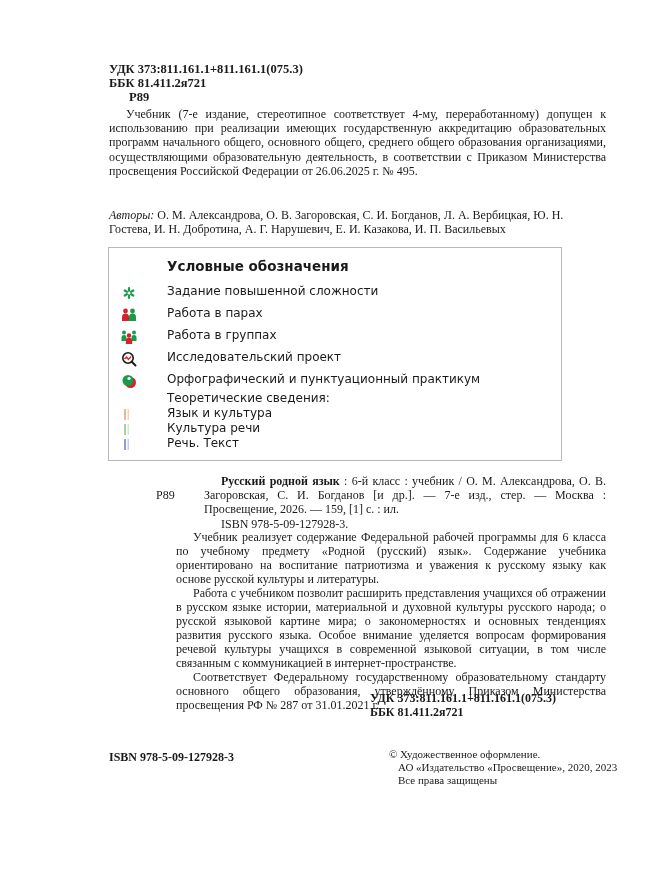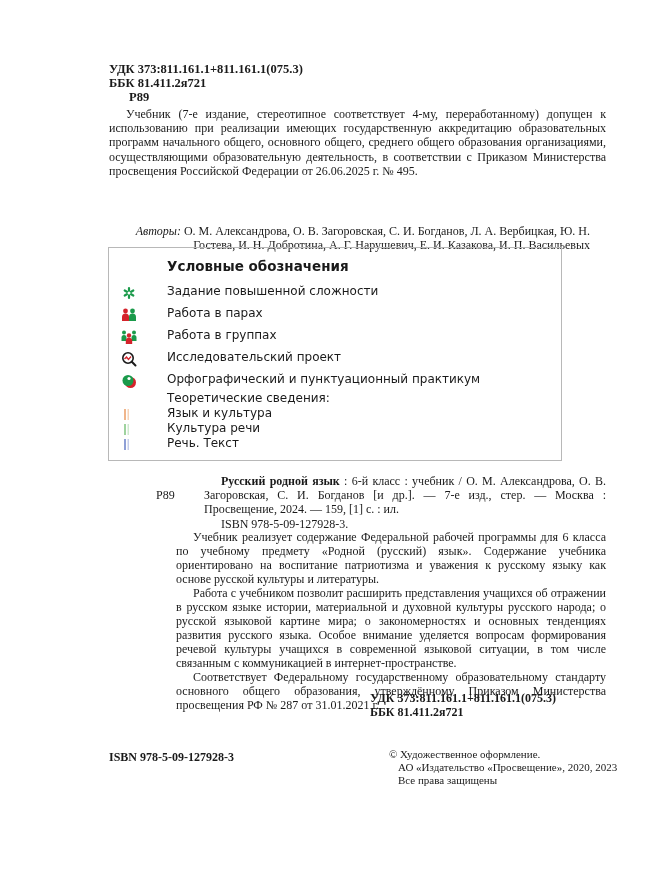--- a/index.html
+++ b/index.html
@@ -9,21 +9,21 @@
   .abs { position: absolute; }
 
   .udk-top { left: 109px; top: 62px; font-size: 12.5px; line-height: 14px; font-weight: bold; }
   .udk-top div { white-space: nowrap; }
   .udk-top .p89 { padding-left: 20px; }
 
   .approval { left: 109px; top: 107px; width: 497px; font-size: 12px; line-height: 14.2px; text-align: justify; }
   .approval p { margin: 0; text-indent: 17px; }
 
   .authors2 { left: 109px; top: 208px; width: 497px; font-size: 12px; line-height: 14.2px; text-align: justify; }
-  .authors2 p { margin: 16px; text-align: right; }
+  .authors2 p { margin: 0; text-align: left; }
   .authors2 i { font-style: italic; }
 
   .legend-box { left: 108px; top: 247px; width: 454px; height: 214px; border: 1.5px solid #b8b8b8; box-sizing: border-box; }
   .legend-title { position: absolute; left: 58px; top: 10px; font-size: 13.5px; font-weight: bold; }
   .legend-row { position: absolute; left: 0; width: 100%; height: 20px; }
   .legend-row .ico { position: absolute; left: 12px; top: 2px; width: 16px; height: 16px; }
   .legend-row .lbl { position: absolute; left: 58px; top: 1px; font-size: 12px; white-space: nowrap; }
   .theory-head { position: absolute; left: 58px; top: 143px; font-size: 12px; }
 
   .bib { left: 109px; top: 474px; width: 497px; font-size: 12px; line-height: 14.2px; }
@@ -152,21 +152,21 @@
         <rect x="6.5" y="2" width="1.5" height="11" fill="#c5cdea"></rect>
       </svg>
     </span>
     <span class="lbl">Речь. Текст</span>
   </div>
 </div>
 
 <div class="abs bib">
   <div class="p89">Р89</div>
   <div class="entry">
-    <p class="first"><b>Русский родной язык</b><span> : 6-й класс : учебник / О. М. Александрова, О. В. Загоровская, С. И. Богданов [и др.]. — 7-е изд., стер. — Москва : Просвещение, 2024. — 159, [1] с. : ил.</span></p>
+    <p class="first"><b>Русский родной язык</b><span> : 6-й класс : учебник / О. М. Александрова, О. В. Загоровская, С. И. Богданов [и др.]. — 7-е изд., стер. — Москва : Просвещение, 2026. — 159, [1] с. : ил.</span></p>
   </div>
 </div>
 <div class="abs" style="left:221px; top:517px; font-size:12px;">ISBN 978-5-09-127928-3.</div>
 
 <div class="abs annot">
   <p>Учебник реализует содержание Федеральной рабочей программы для 6 класса по учебному предмету «Родной (русский) язык». Содержание учебника ориентировано на воспитание патриотизма и уважения к русскому языку как основе русской культуры и литературы.</p>
   <p>Работа с учебником позволит расширить представления учащихся об отражении в русском языке истории, материальной и духовной культуры русского народа; о русской языковой картине мира; о закономерностях и основных тенденциях развития русского языка. Особое внимание уделяется вопросам формирования речевой культуры учащихся в современной языковой ситуации, в том числе связанным с коммуникацией в интернет-пространстве.</p>
   <p>Соответствует Федеральному государственному образовательному стандарту основного общего образования, утверждённому Приказом Министерства просвещения РФ № 287 от 31.01.2021 г.</p>
 </div>
 

